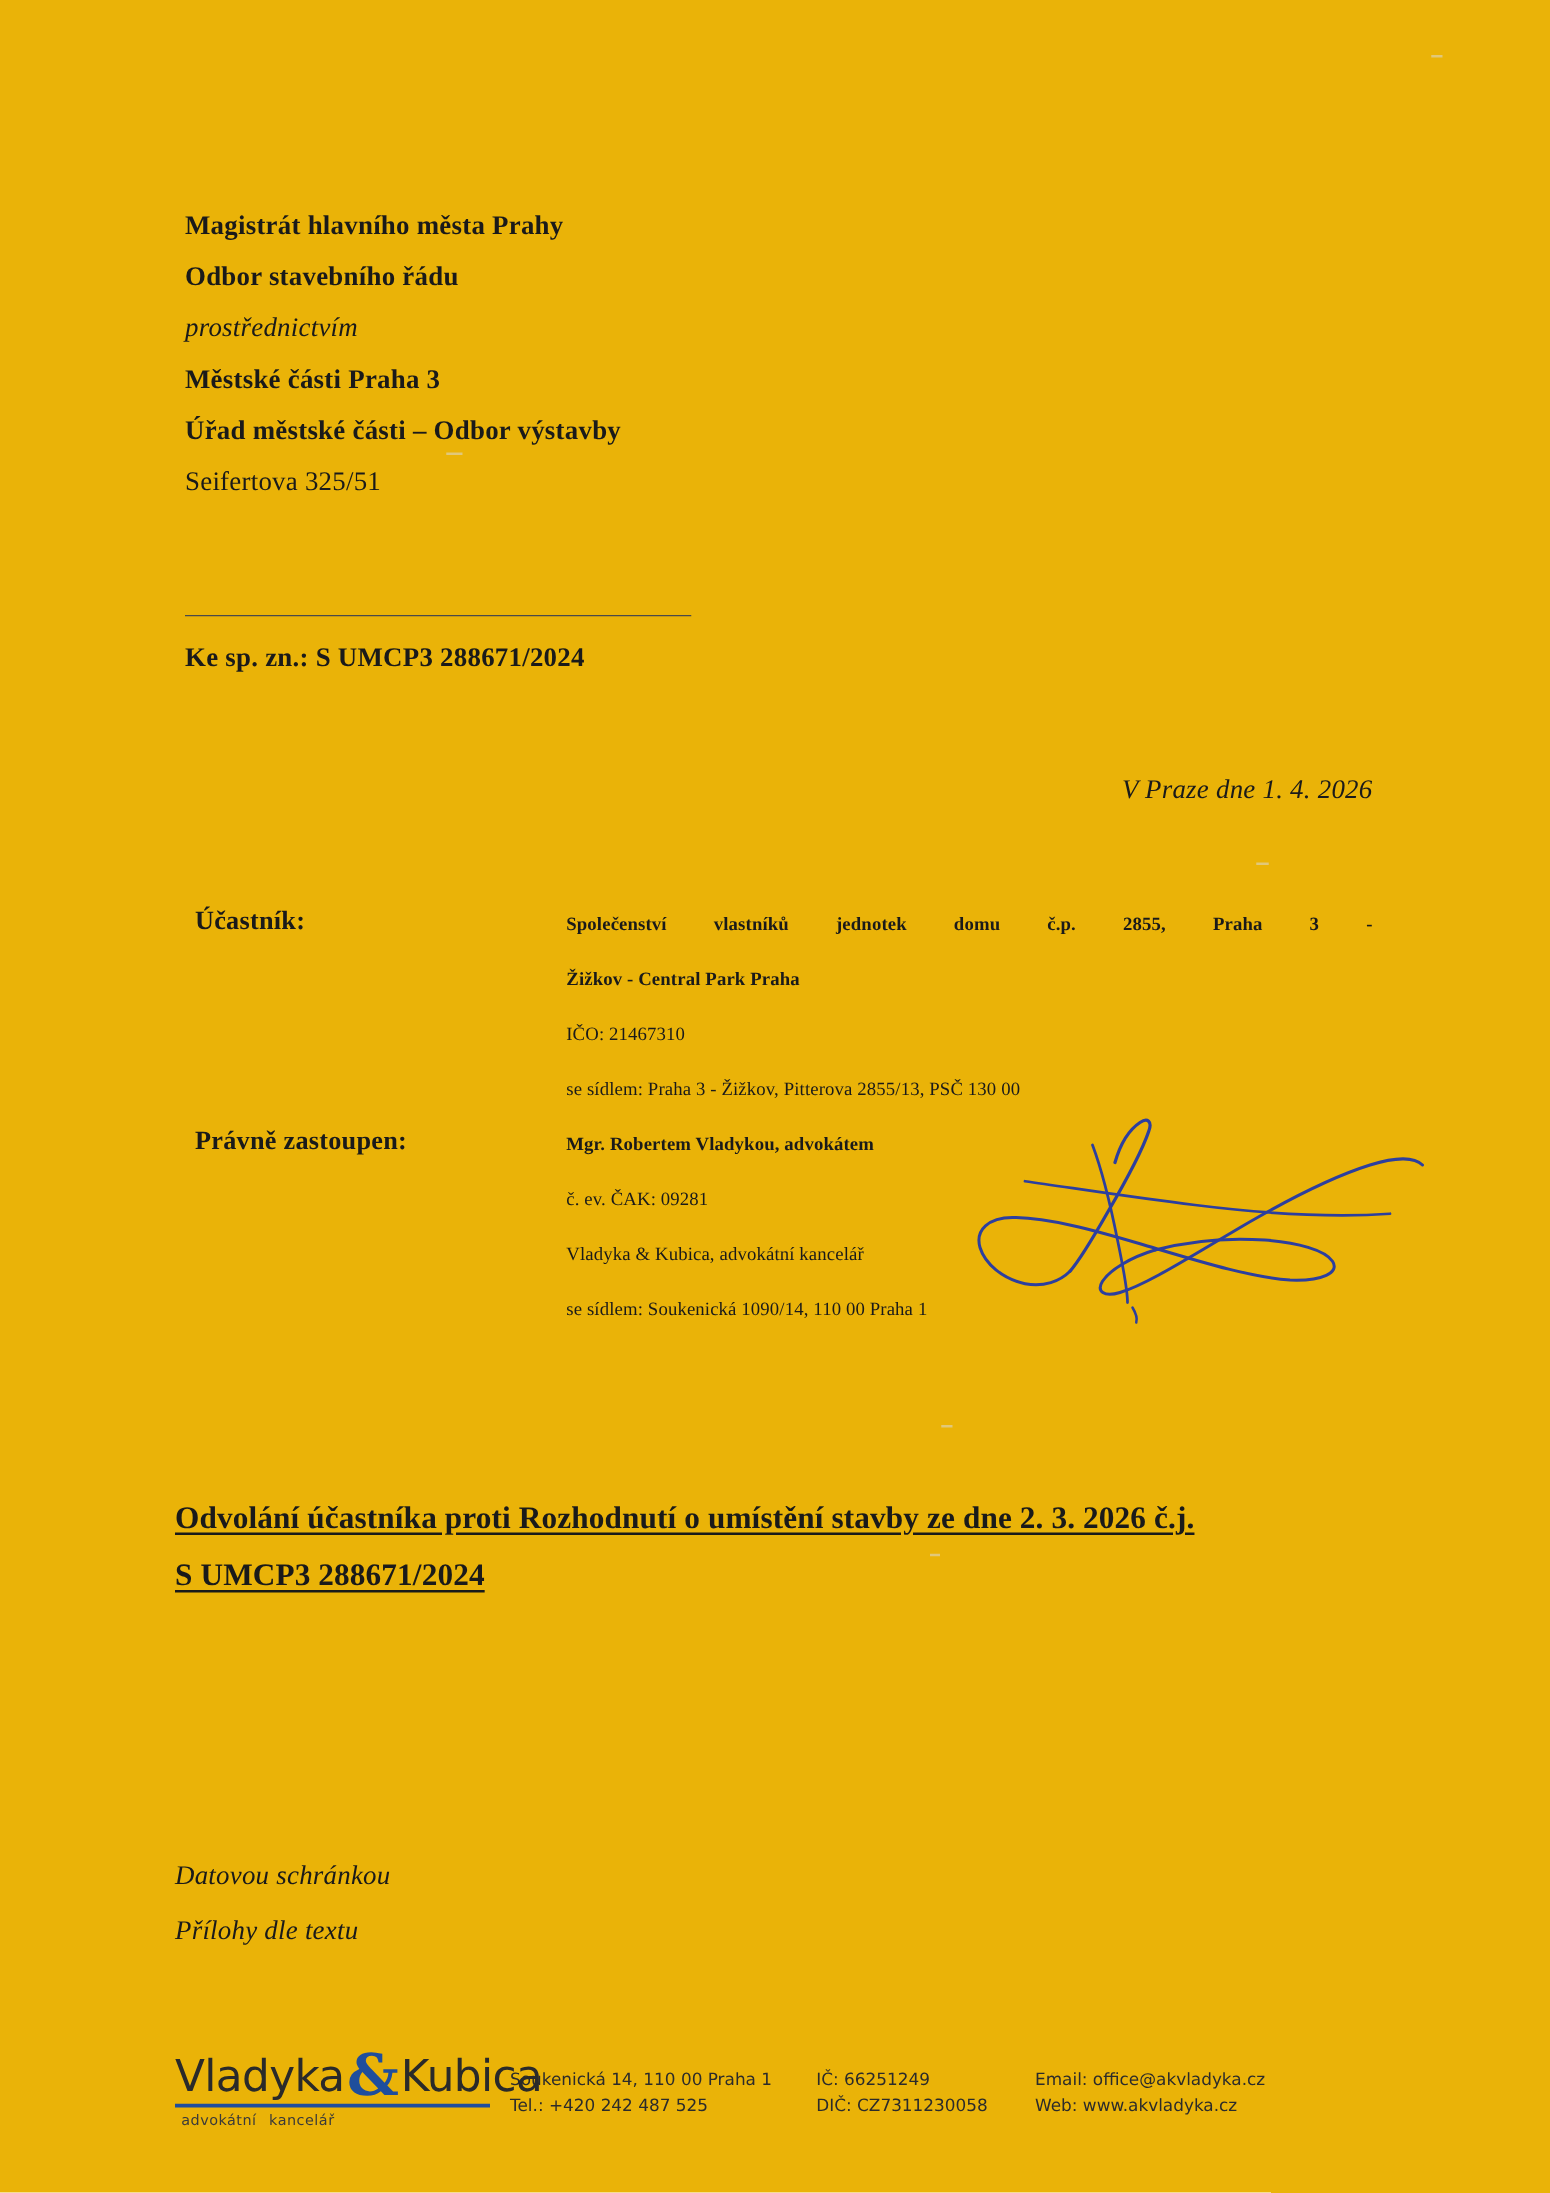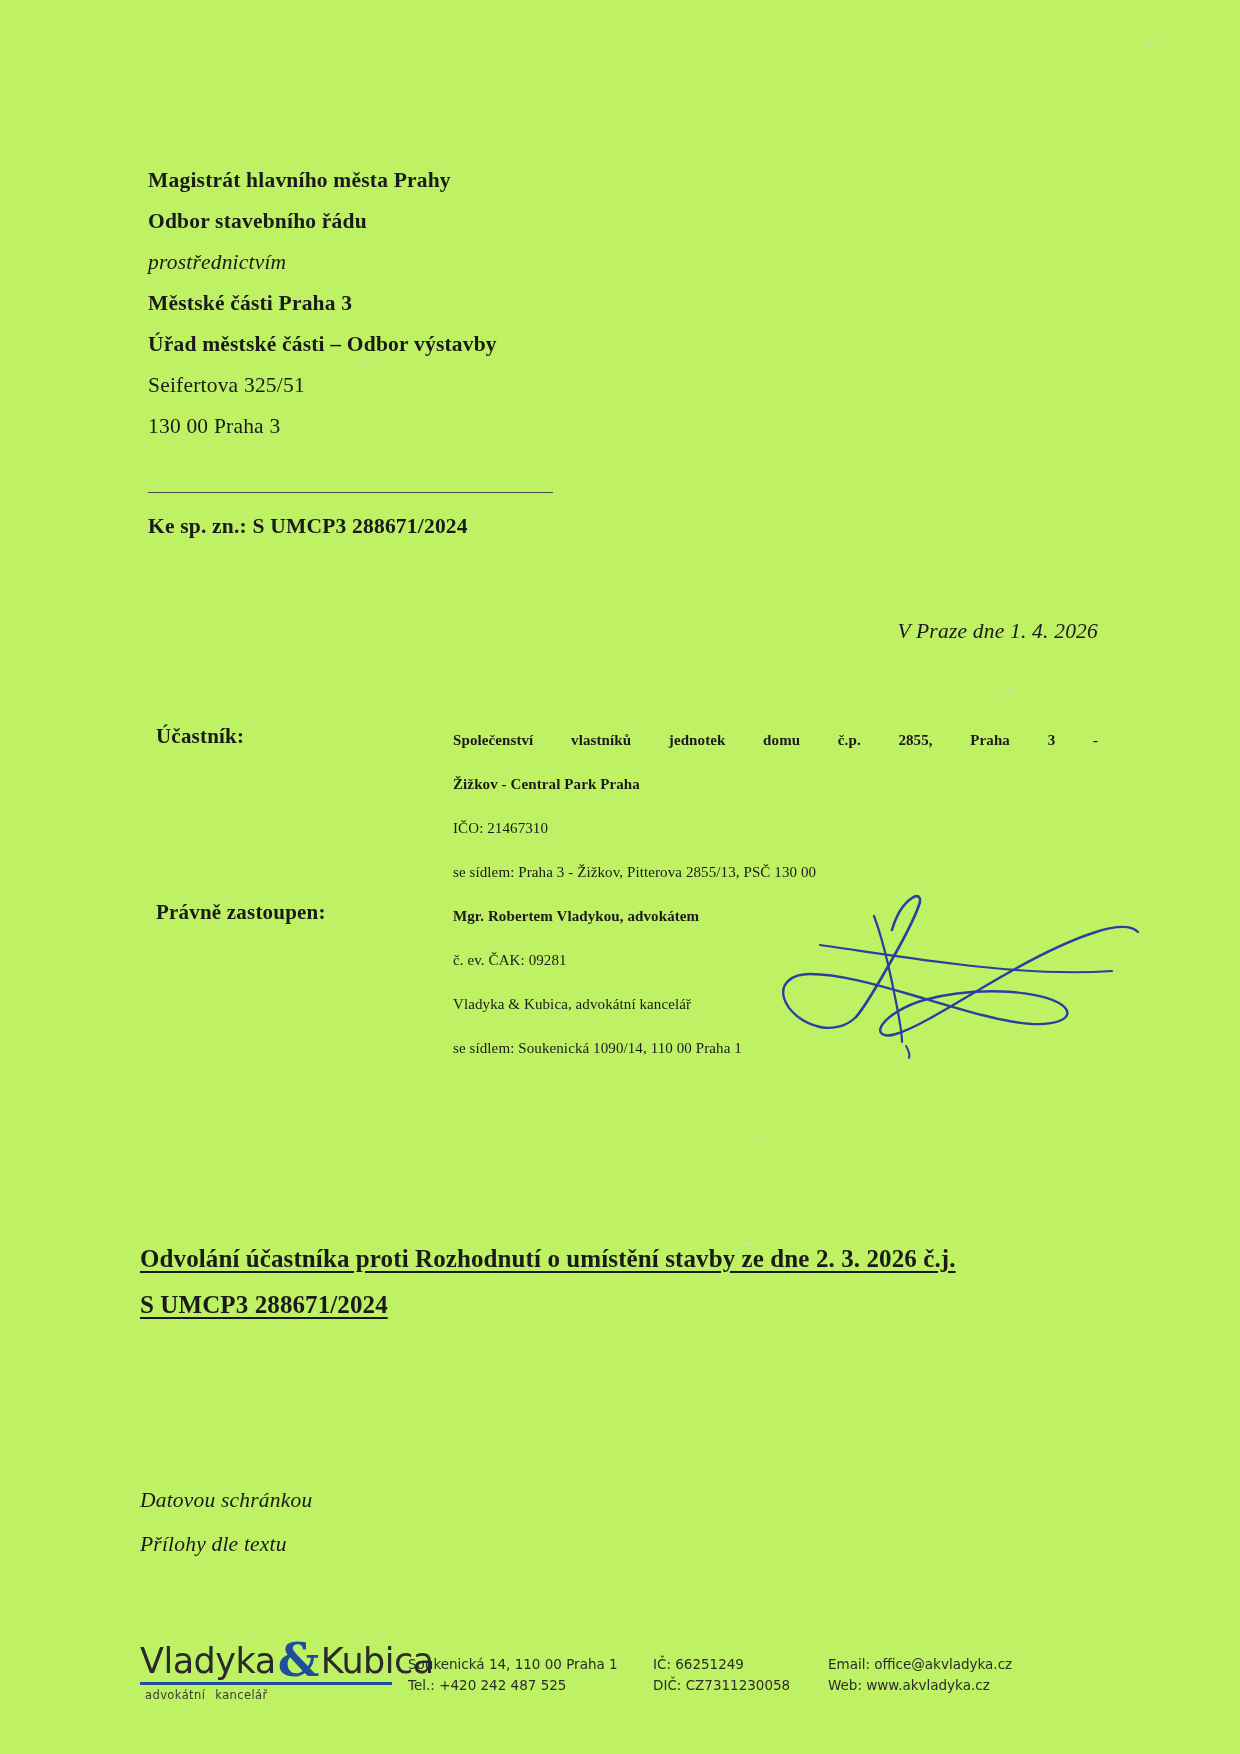--- a/index.html
+++ b/index.html
@@ -10,21 +10,21 @@
   }
   body {
     font-family: "Liberation Serif", "DejaVu Serif", serif;
     color: #1a1a1a;
   }
   .page {
     position: relative;
     width: 1240px;
     height: 1754px;
     margin: 0 auto;
-    background: #bef264;
+    background: #eab308;
     overflow: hidden;
   }
 
   
   .recipient {
     position: absolute;
     left: 148px;
     top: 160px;
     width: 620px;
   }
@@ -104,21 +104,21 @@
   .pb-line.justified {
     text-align: justify;
     text-align-last: justify;
   }
   .pb-line.nowrap { white-space: nowrap; }
 
   
   .main-heading {
     position: absolute;
     left: 140px;
-    top: 1236px;
+    top: 1192px;
     width: 950px;
   }
   .mh-line {
     font-size: 25px;
     font-weight: bold;
     line-height: 46px;
     letter-spacing: 0.1px;
     text-decoration: underline;
     text-underline-offset: 4px;
     display: inline;
@@ -226,21 +226,20 @@
   <div class="speck" style="left:753px; top:1140px; width:9px; height:2px;"></div>
   <div class="speck" style="left:744px; top:1243px; width:8px; height:2px;"></div>
 
   <div class="recipient">
     <div class="rec-line bold">Magistrát hlavního města Prahy</div>
     <div class="rec-line bold">Odbor stavebního řádu</div>
     <div class="rec-line italic">prostřednictvím</div>
     <div class="rec-line bold">Městské části Praha 3</div>
     <div class="rec-line bold">Úřad městské části – Odbor výstavby</div>
     <div class="rec-line">Seifertova 325/51</div>
-    <div class="rec-line">130 00 Praha 3</div>
   </div>
 
   <div class="divider"></div>
 
   <div class="reference">Ke sp. zn.: S UMCP3 288671/2024</div>
 
   <div class="place-date">V Praze dne 1. 4. 2026</div>
 
   <div class="parties">
 

